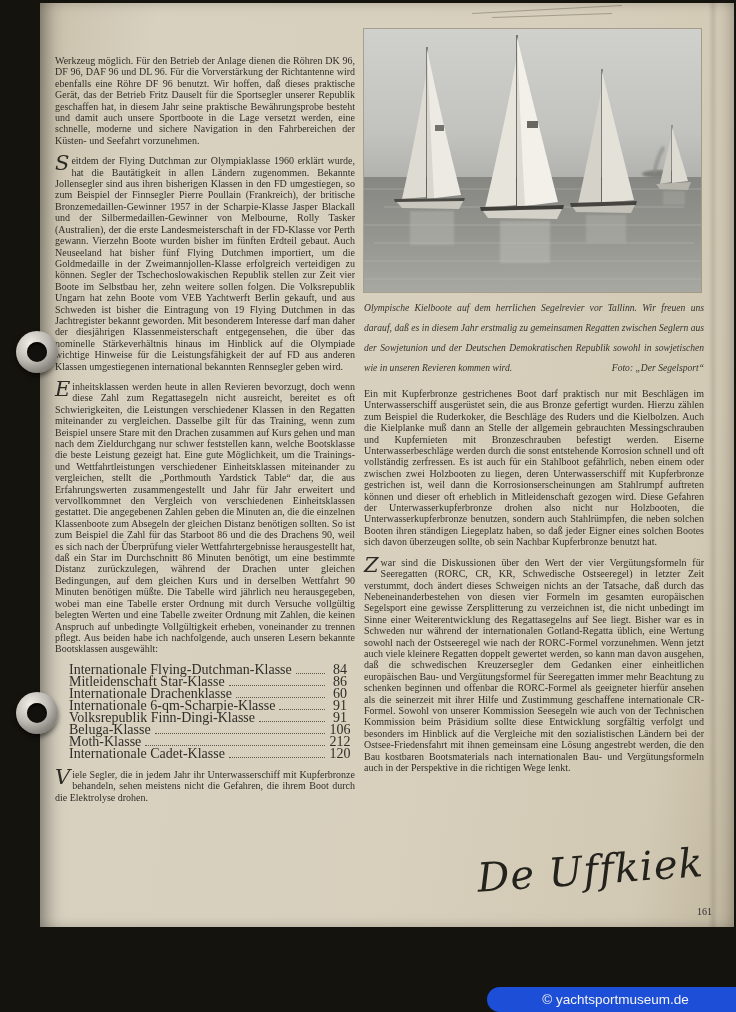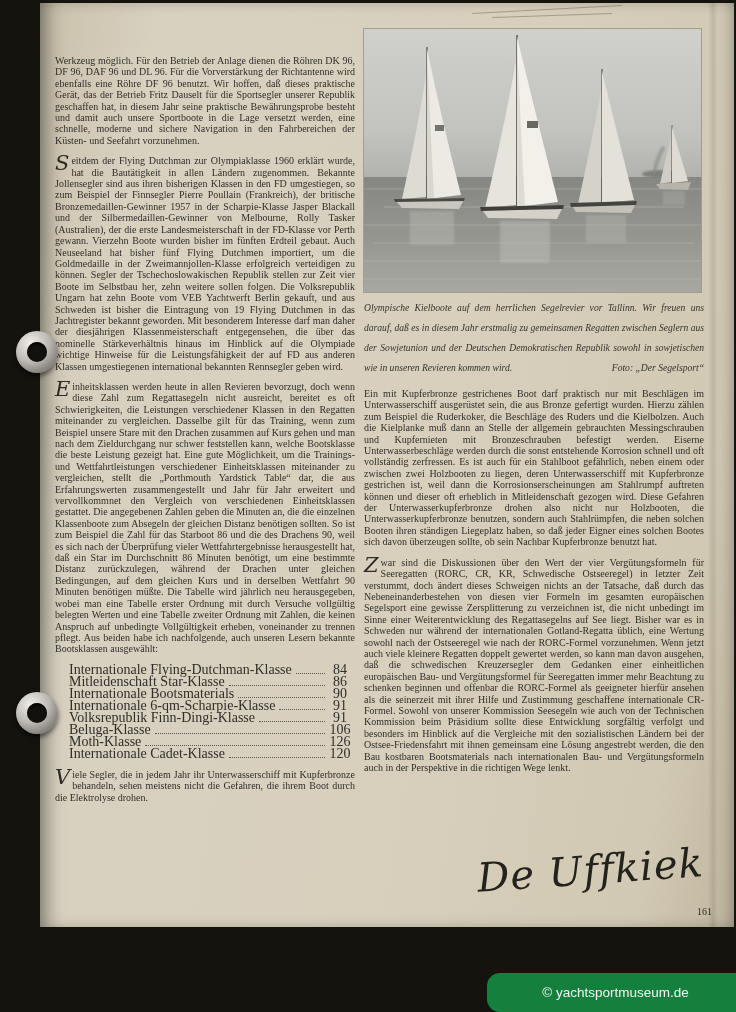--- a/index.html
+++ b/index.html
@@ -76,22 +76,22 @@
     font-size:40px; letter-spacing:1px; color:#23221d;
     transform:rotate(-4deg);
   }
   .pagenum {
     position:absolute; right:22px; bottom:10px;
     font-size:10px; color:#2f2e29;
   }
 
   
   .watermark {
-    position:absolute; right:0; bottom:0; height:39px; min-width:249px; z-index:50;
-    background:#15803d; border-radius:13px 0 0 13px;
+    position:absolute; right:0; bottom:0; height:25px; min-width:249px; z-index:50;
+    background:#1d4ed8; border-radius:13px 0 0 13px;
     color:#f4f4f2; font-family:"Liberation Sans", sans-serif; font-size:13.5px;
     display:flex; align-items:center; justify-content:center; padding:0 10px 0 18px;
   }
 </style>
 </head>
 <body>
 
 <div class="page">
   <div class="corner-mark cm1"></div>
   <div class="corner-mark cm2"></div>
@@ -112,43 +112,43 @@
           <span class="lname">Internationale Flying-Dutchman-Klasse</span>
           <span class="lead"></span>
           <span class="lval">84</span>
         </div>
       <div class="lrow">
           <span class="lname">Mitleidenschaft Star-Klasse</span>
           <span class="lead"></span>
           <span class="lval">86</span>
         </div>
       <div class="lrow">
-          <span class="lname">Internationale Bootsmaterials</span>
-          <span class="lead"></span>
-          <span class="lval">90</span>
+          <span class="lname">Internationale Drachenklasse</span>
+          <span class="lead"></span>
+          <span class="lval">60</span>
         </div>
       <div class="lrow">
           <span class="lname">Internationale 6-qm-Scharpie-Klasse</span>
           <span class="lead"></span>
           <span class="lval">91</span>
         </div>
       <div class="lrow">
           <span class="lname">Volksrepublik Finn-Dingi-Klasse</span>
           <span class="lead"></span>
           <span class="lval">91</span>
         </div>
       <div class="lrow">
           <span class="lname">Beluga-Klasse</span>
           <span class="lead"></span>
           <span class="lval">106</span>
         </div>
       <div class="lrow">
           <span class="lname">Moth-Klasse</span>
           <span class="lead"></span>
-          <span class="lval">126</span>
+          <span class="lval">212</span>
         </div>
       <div class="lrow">
           <span class="lname">Internationale Cadet-Klasse</span>
           <span class="lead"></span>
           <span class="lval">120</span>
         </div>
     </div>
 
     <p class="body">
       <span class="init">V</span><span>iele Segler, die in jedem Jahr ihr Unterwasserschiff mit Kupferbronze behandeln, sehen meistens nicht die Gefahren, die ihrem Boot durch die Elektrolyse drohen.</span>

